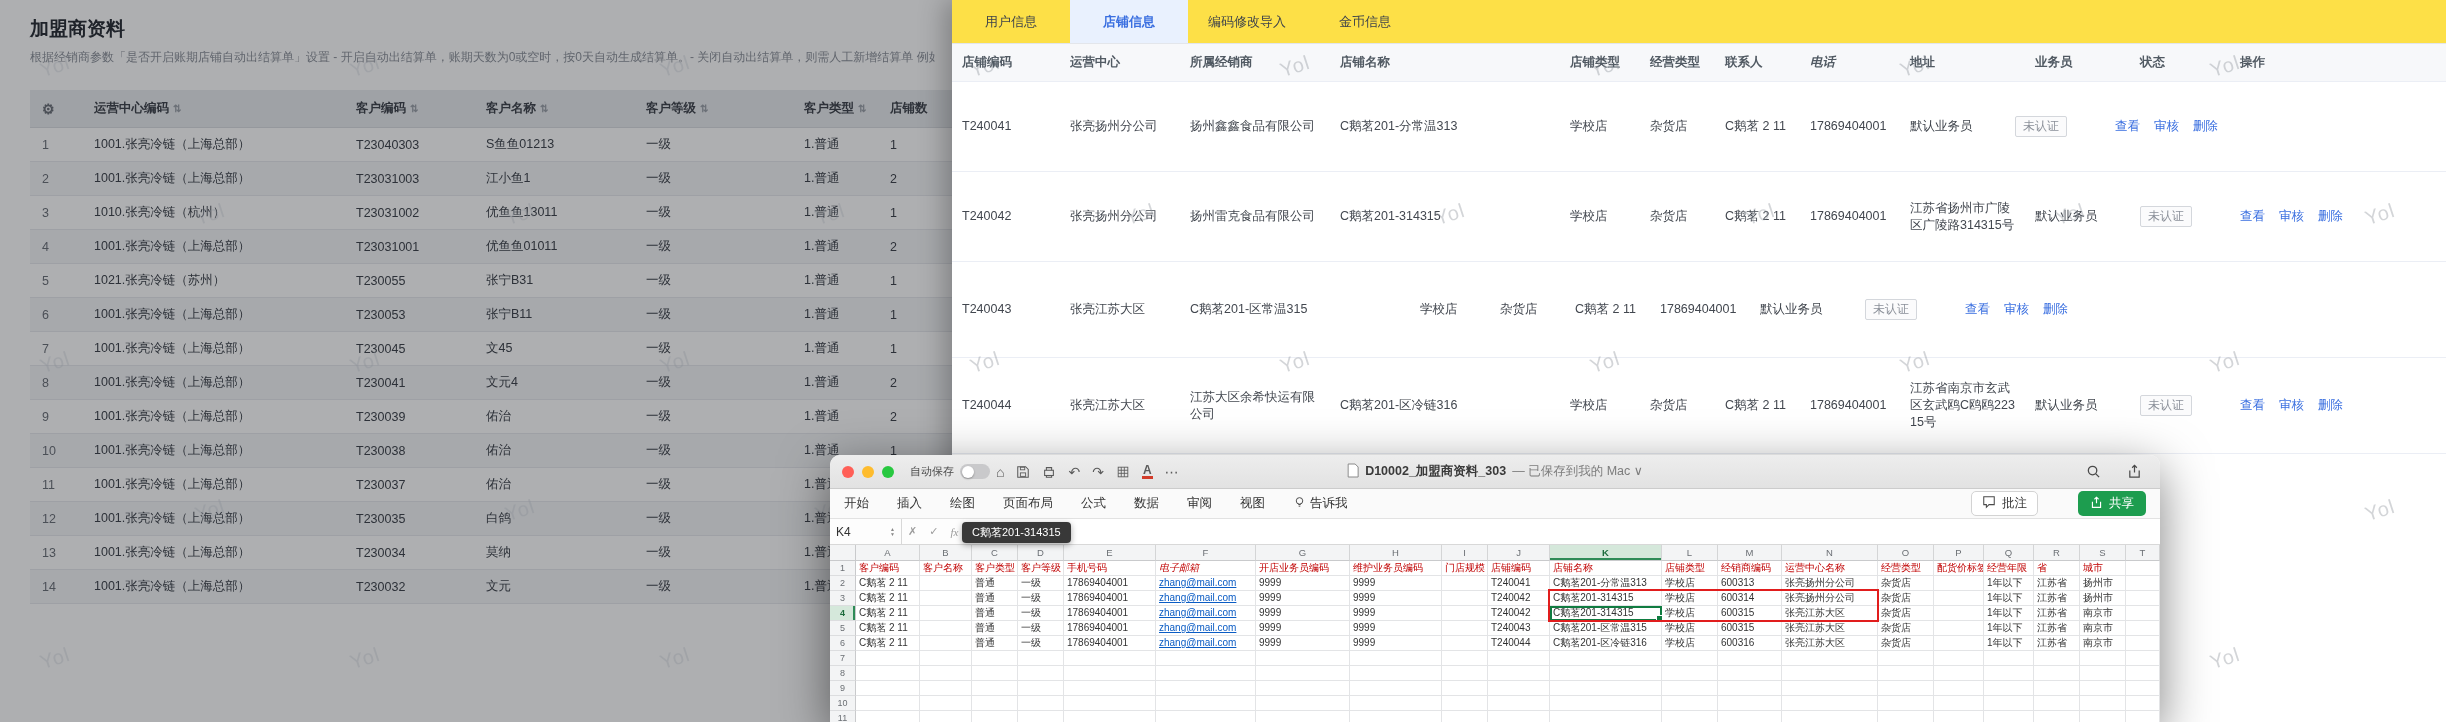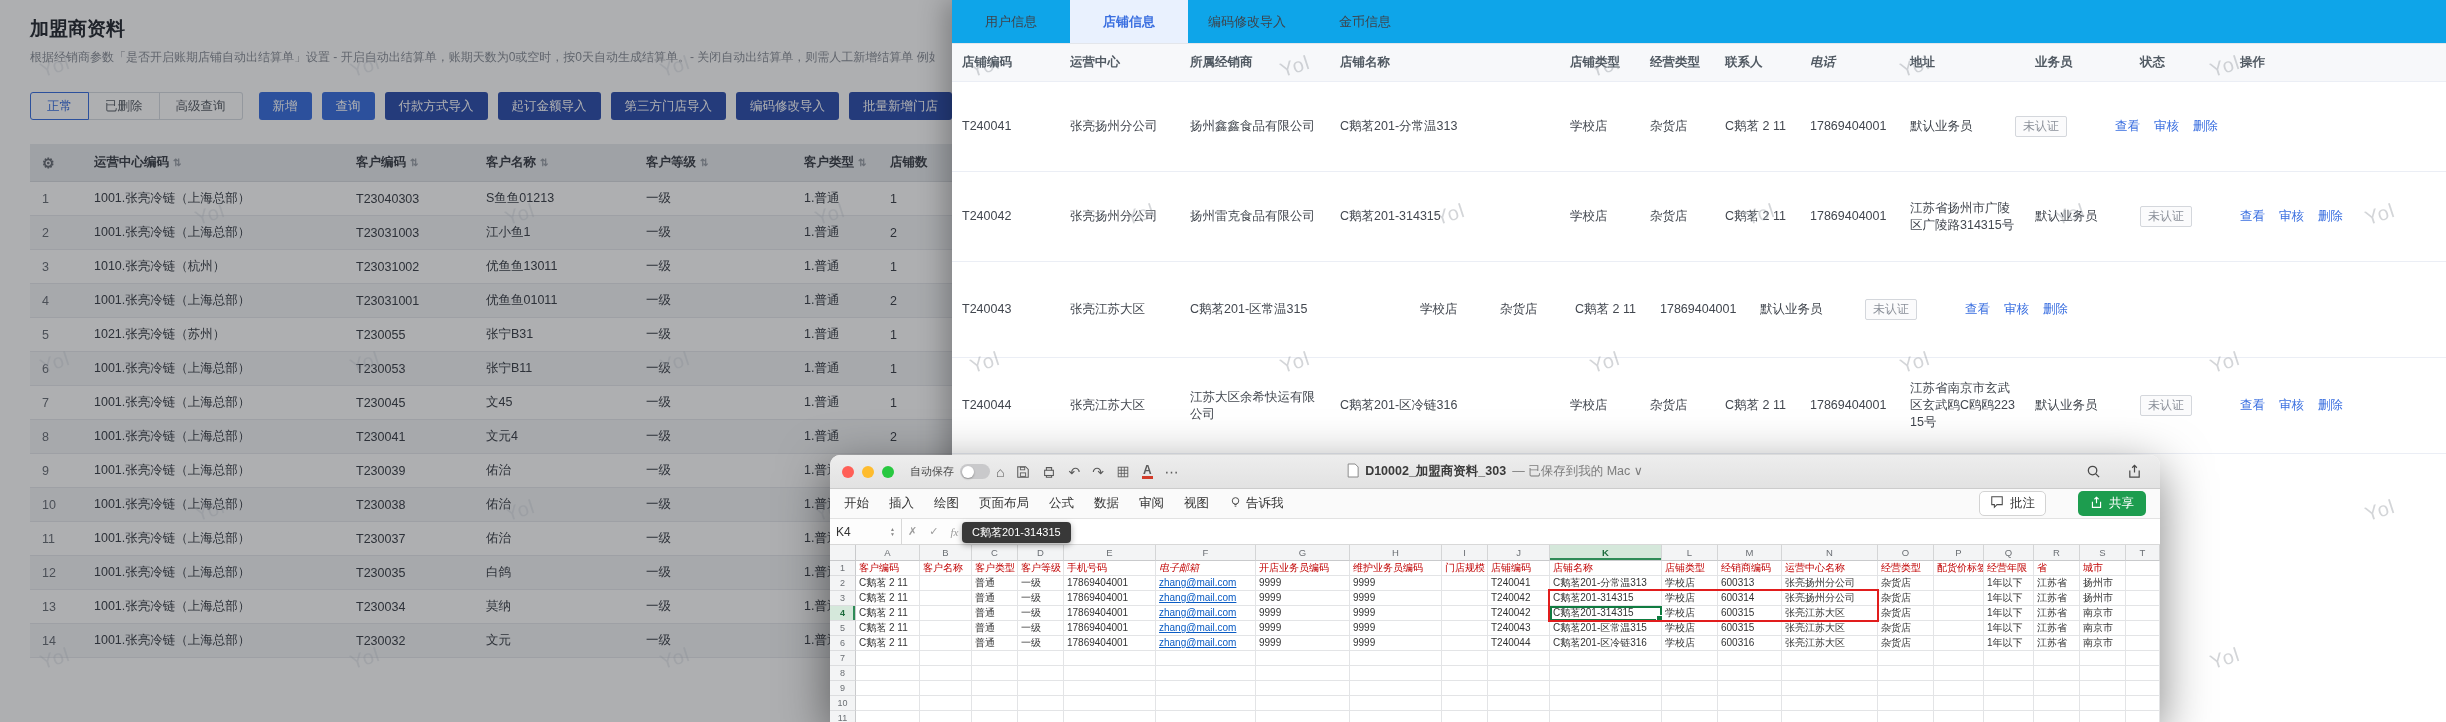--- a/index.html
+++ b/index.html
@@ -30,21 +30,21 @@
   .ac1{width:262px}.ac2{width:130px}.ac3{width:160px}.ac4{width:158px}.ac5{width:86px}.ac6{width:75px}
   .caret{font-size:10px;color:#9aa0a8;margin-left:4px}
   .gear{font-size:14px;color:#6a6f77}
 
   .dim{position:absolute;inset:0;background:rgba(18,20,26,.34);z-index:5;pointer-events:none}
   .wms{position:absolute;inset:0;z-index:15;pointer-events:none;overflow:hidden}
   .wm{position:absolute;transform:rotate(-18deg);font-size:20px;color:rgba(140,145,152,.38);letter-spacing:1px}
 
   
   .modal{position:absolute;left:952px;top:0;width:1494px;height:722px;background:#fff;z-index:10;box-shadow:-8px 0 24px rgba(0,0,0,.25)}
-  .mtabs{display:flex;height:44px;background:#0ea5e9;border-bottom:1px solid #e3e6eb;align-items:stretch}
+  .mtabs{display:flex;height:44px;background:#fde047;border-bottom:1px solid #e3e6eb;align-items:stretch}
   .mtab{min-width:118px;padding:0 12px;font-size:13px;color:#3e434b;background:transparent;border:none;cursor:pointer}
   .mtab.active{color:#3a6fe0;background:#e9f1fe;font-weight:700}
   .mhead{display:flex;background:#f7f8fa;border-bottom:1px solid #ebeef5;min-height:38px;align-items:center;color:#515a63;font-weight:700;font-size:12.5px}
   .mrow{display:flex;border-bottom:1px solid #ebeef5;color:#42474f;align-items:center;font-size:12.5px}
   .mcell{padding:8px 10px;line-height:17px;word-break:break-all}
   .badge{display:inline-block;border:1px solid #d4d7dc;border-radius:2px;color:#8b9099;padding:1px 7px;font-size:12px;background:#fbfbfc;word-break:keep-all;white-space:nowrap}
   .alink{color:#3a6fe0;margin-right:14px;text-decoration:none;cursor:pointer;white-space:nowrap}
 
   
   .excel{position:absolute;left:830px;top:455px;width:1330px;height:267px;z-index:20;border-radius:10px 10px 0 0;box-shadow:0 14px 50px rgba(0,0,0,.5);background:#fff;overflow:hidden}
@@ -53,21 +53,21 @@
   .tl.red{background:#ff5f57}.tl.yellow{background:#febc2e}.tl.green{background:#28c840}
   .autosave-label{font-size:11px;color:#4a4a4a;margin:0 6px 0 8px;white-space:nowrap}
   .toggle{width:30px;height:15px;border-radius:8px;background:#c9c9cb;position:relative;display:inline-block;cursor:pointer;flex:none}
   .knob{position:absolute;left:1.5px;top:1.5px;width:12px;height:12px;background:#fff;border-radius:50%;box-shadow:0 1px 2px rgba(0,0,0,.3)}
   .xicon{color:#5a5a5a;font-size:14px;margin:0 6px;display:inline-flex;align-items:center;cursor:pointer;line-height:1}
   .fonta{font-size:12px;font-weight:700;border-bottom:3px solid #d23c2a;padding:0 1px;line-height:12px}
   .xtitle-center{position:absolute;left:50%;transform:translateX(-50%);display:flex;align-items:center;gap:6px;font-size:12.5px;color:#3a3a3a;white-space:nowrap}
   .fname{font-weight:600}
   .subtle{color:#7c7c7c}
   .tright{margin-left:auto;display:flex;gap:14px;align-items:center}
-  .xmenu{height:30px;display:flex;align-items:center;padding:0 14px;background:#fafafa;border-bottom:1px solid #e2e2e2;gap:20px;font-size:12.5px;color:#333}
+  .xmenu{height:30px;display:flex;align-items:center;padding:0 14px;background:#fafafa;border-bottom:1px solid #e2e2e2;gap:28px;font-size:12.5px;color:#333}
   .xmi{cursor:pointer;white-space:nowrap;display:inline-flex;align-items:center;gap:4px}
   .xcomment{display:flex;align-items:center;gap:6px;border:1px solid #d3d3d3;border-radius:5px;padding:3px 10px;background:#fff;margin-left:auto;margin-right:12px;cursor:pointer;font-size:12.5px;color:#333}
   .xshare{background:#1d9d4f;color:#fff;border:none;border-radius:5px;padding:4px 12px;font-size:12.5px;display:flex;align-items:center;gap:6px;cursor:pointer}
   .xformula{height:26px;display:flex;align-items:center;background:#fdfdfd;border-bottom:1px solid #d8d8d8;position:relative}
   .namebox{width:72px;height:100%;border-right:1px solid #d8d8d8;display:flex;align-items:center;padding:0 6px;font-size:12px;color:#333;cursor:pointer}
   .stepper{margin-left:auto;display:flex;flex-direction:column;font-size:5px;color:#888;line-height:5px;letter-spacing:0}
   .fxi{margin:0 6px;color:#9b9b9b;font-size:11px}
   .fx{font-style:italic;font-family:"Liberation Serif",serif}
   .fcontent{flex:1;height:100%;background:#fff}
   .celltip{position:absolute;left:132px;top:3px;background:rgba(45,45,45,.95);color:#fff;font-size:11px;padding:3px 10px;border-radius:4px;box-shadow:0 2px 6px rgba(0,0,0,.35);white-space:nowrap;z-index:30}
@@ -87,34 +87,20 @@
   .selbox::after{content:"";position:absolute;right:-3px;bottom:-3px;width:5px;height:5px;background:#107c41;border:1px solid #fff}
 </style>
 </head>
 <body>
 
 <div class="stage">
 
   <section class="app">
     <h1>加盟商资料</h1>
     <p class="desc">根据经销商参数「是否开启账期店铺自动出结算单」设置 - 开启自动出结算单，账期天数为0或空时，按0天自动生成结算单。- 关闭自动出结算单，则需人工新增结算单 例如，</p>
-    <div class="toolbar">
-      <div class="seg">
-        <button class="seg-btn active">正常</button>
-        <button class="seg-btn">已删除</button>
-        <button class="seg-btn">高级查询</button>
-      </div>
-      <button class="btn primary">新增</button>
-      <button class="btn primary">查询</button>
-      <button class="btn navy">付款方式导入</button>
-      <button class="btn navy">起订金额导入</button>
-      <button class="btn navy">第三方门店导入</button>
-      <button class="btn navy">编码修改导入</button>
-      <button class="btn navy">批量新增门店</button>
-    </div>
     <div class="atable">
       <div class="ahead">
         <div class="acell ac0"><span class="gear">⚙</span></div>
         <div class="acell ac1"><span>运营中心编码</span><span class="caret">⇅</span></div>
         <div class="acell ac2"><span>客户编码</span><span class="caret">⇅</span></div>
         <div class="acell ac3"><span>客户名称</span><span class="caret">⇅</span></div>
         <div class="acell ac4"><span>客户等级</span><span class="caret">⇅</span></div>
         <div class="acell ac5"><span>客户类型</span><span class="caret">⇅</span></div>
         <div class="acell ac6"><span>店铺数</span></div>
       </div>

